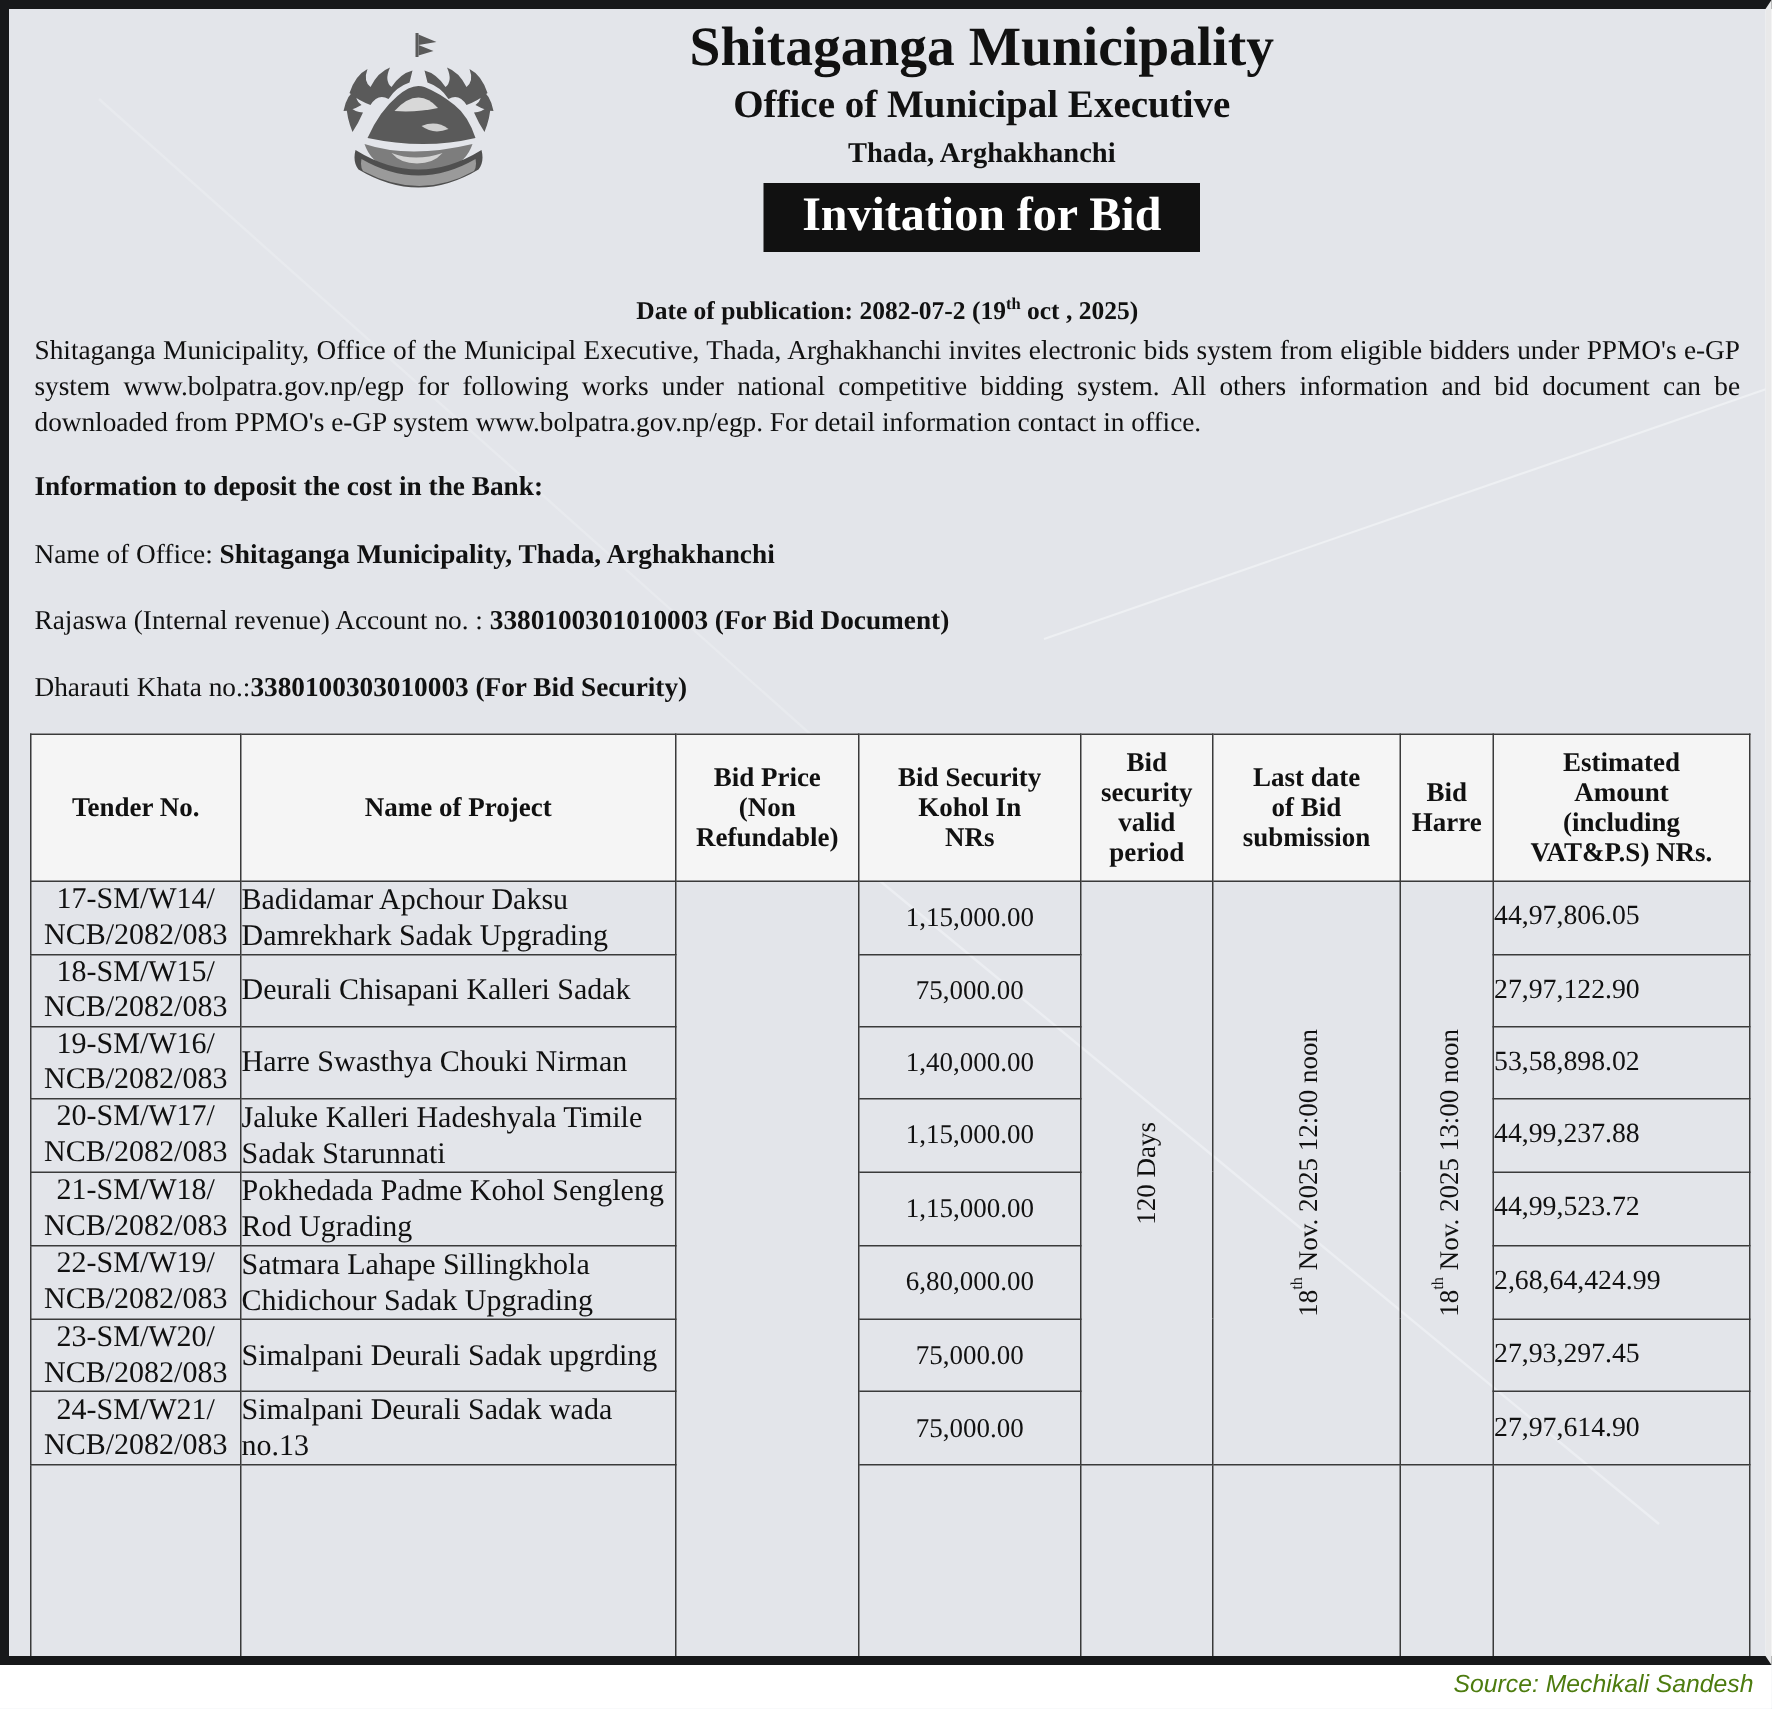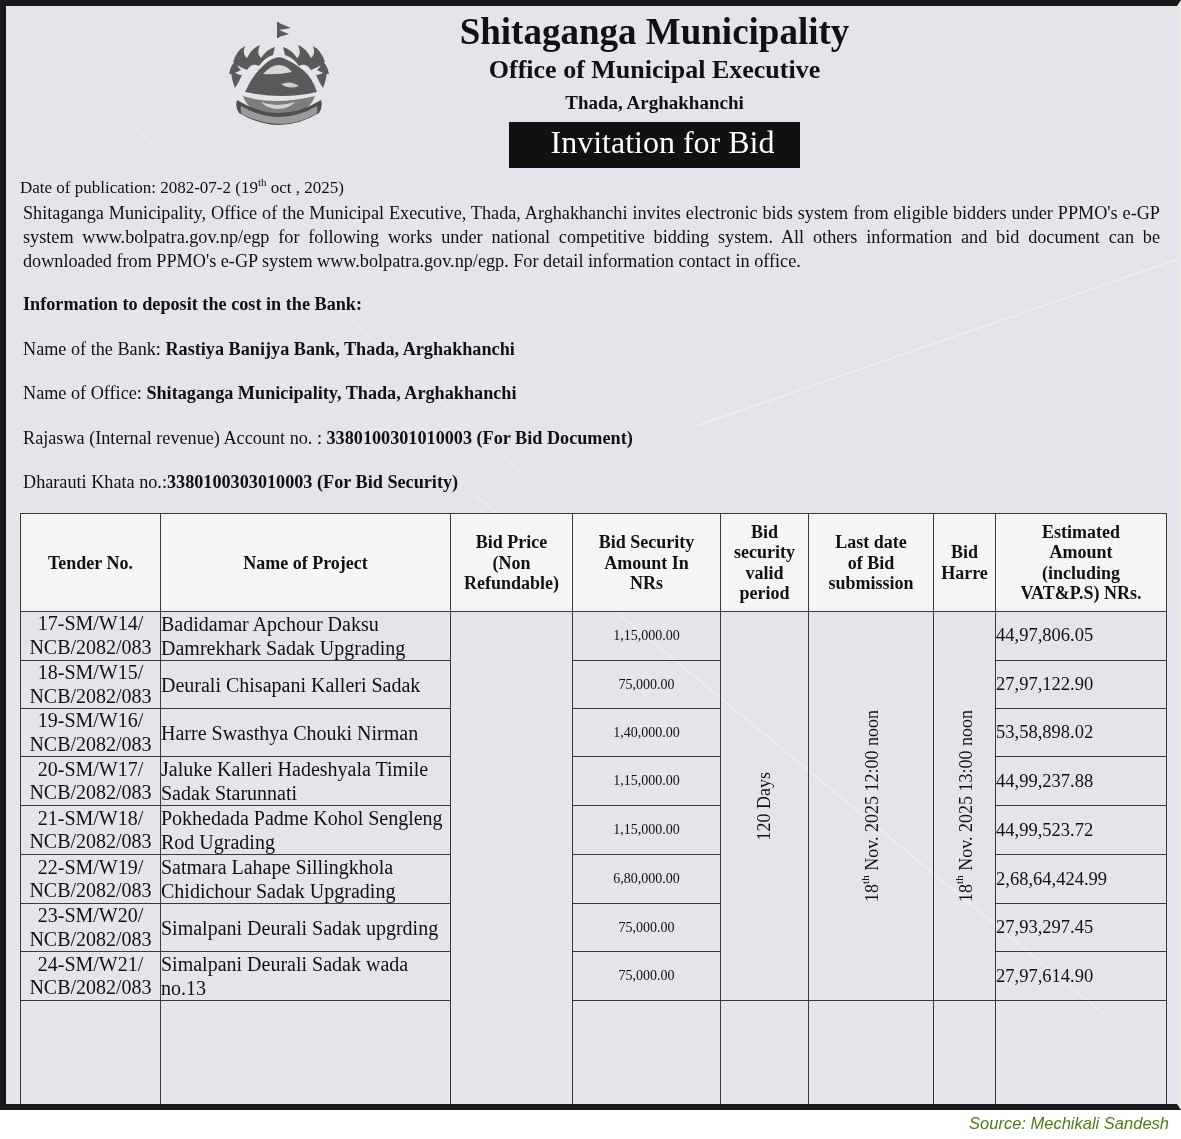--- a/index.html
+++ b/index.html
@@ -114,28 +114,29 @@
     font-weight: bold;
     line-height: 1.25;
     margin-top: 6px;
   }
   .ifb-wrap { margin-top: 7px; }
   .ifb-banner {
     display: inline-block;
     background: #111111;
     color: #ffffff;
     font-size: 32px;
-    font-weight: normal;
-    padding: 2px 26px 6px 42px;
+    font-weight: bold;
+    padding: 2px 26px 6px 26px;
     line-height: 1.18;
   }
   .pub-date {
+    text-align: center;
     font-size: 17px;
-    font-weight: normal;
-    margin-top: 8px;
+    font-weight: bold;
+    margin-top: 29px;
     margin-bottom: 4px;
   }
   .pub-date sup { font-size: 11px; }
 
   
   .body-para {
     font-size: 18.2px;
     line-height: 1.32;
     text-align: justify;
     margin: 0 3px 2px 3px;
@@ -177,21 +178,21 @@
     line-height: 1.18;
     padding: 4px 2px;
   }
   td.project {
     font-size: 20px;
     text-align: left;
     line-height: 1.2;
     padding: 4px 8px;
   }
   td.num {
-    font-size: 14px;
+    font-size: 18px;
     text-align: center;
     padding: 4px 4px;
   }
   td.est {
     font-size: 18.5px;
     text-align: left;
     padding: 4px 8px;
   }
   td.rot {
     text-align: center;
@@ -290,23 +291,20 @@
     </div>
 
     <div class="pub-date">
       <span>Date of publication: 2082-07-2 (19</span><sup>th</sup><span> oct , 2025)</span>
     </div>
 
     <div class="body-para">Shitaganga Municipality, Office of the Municipal Executive, Thada, Arghakhanchi invites electronic bids system from eligible bidders under PPMO's e-GP system www.bolpatra.gov.np/egp for following works under national competitive bidding system. All others information and bid document can be downloaded from PPMO's e-GP system www.bolpatra.gov.np/egp. For detail information contact in office.</div>
 
     <div class="info-line strong-head">Information to deposit the cost in the Bank:</div>
 
-    <div class="info-line">
-      <span>Name of the Bank: </span><b>Rastiya Banijya Bank, Thada, Arghakhanchi</b>
-    </div>
 
     <div class="info-line">
       <span>Name of Office: </span><b>Shitaganga Municipality, Thada, Arghakhanchi</b>
     </div>
 
     <div class="info-line">
       <span>Rajaswa (Internal revenue) Account no. : </span><b>3380100301010003 (For Bid Document)</b>
     </div>
 
     <div class="info-line">
@@ -328,21 +326,21 @@
         <tr>
           <th>Tender No.</th>
           <th>Name of Project</th>
           <th>
             <div>Bid Price</div>
             <div>(Non</div>
             <div>Refundable)</div>
           </th>
           <th>
             <div>Bid Security</div>
-            <div>Amount In</div>
+            <div>Kohol In</div>
             <div>NRs</div>
           </th>
           <th>
             <div>Bid</div>
             <div>security</div>
             <div>valid</div>
             <div>period</div>
           </th>
           <th>
             <div>Last date</div>

